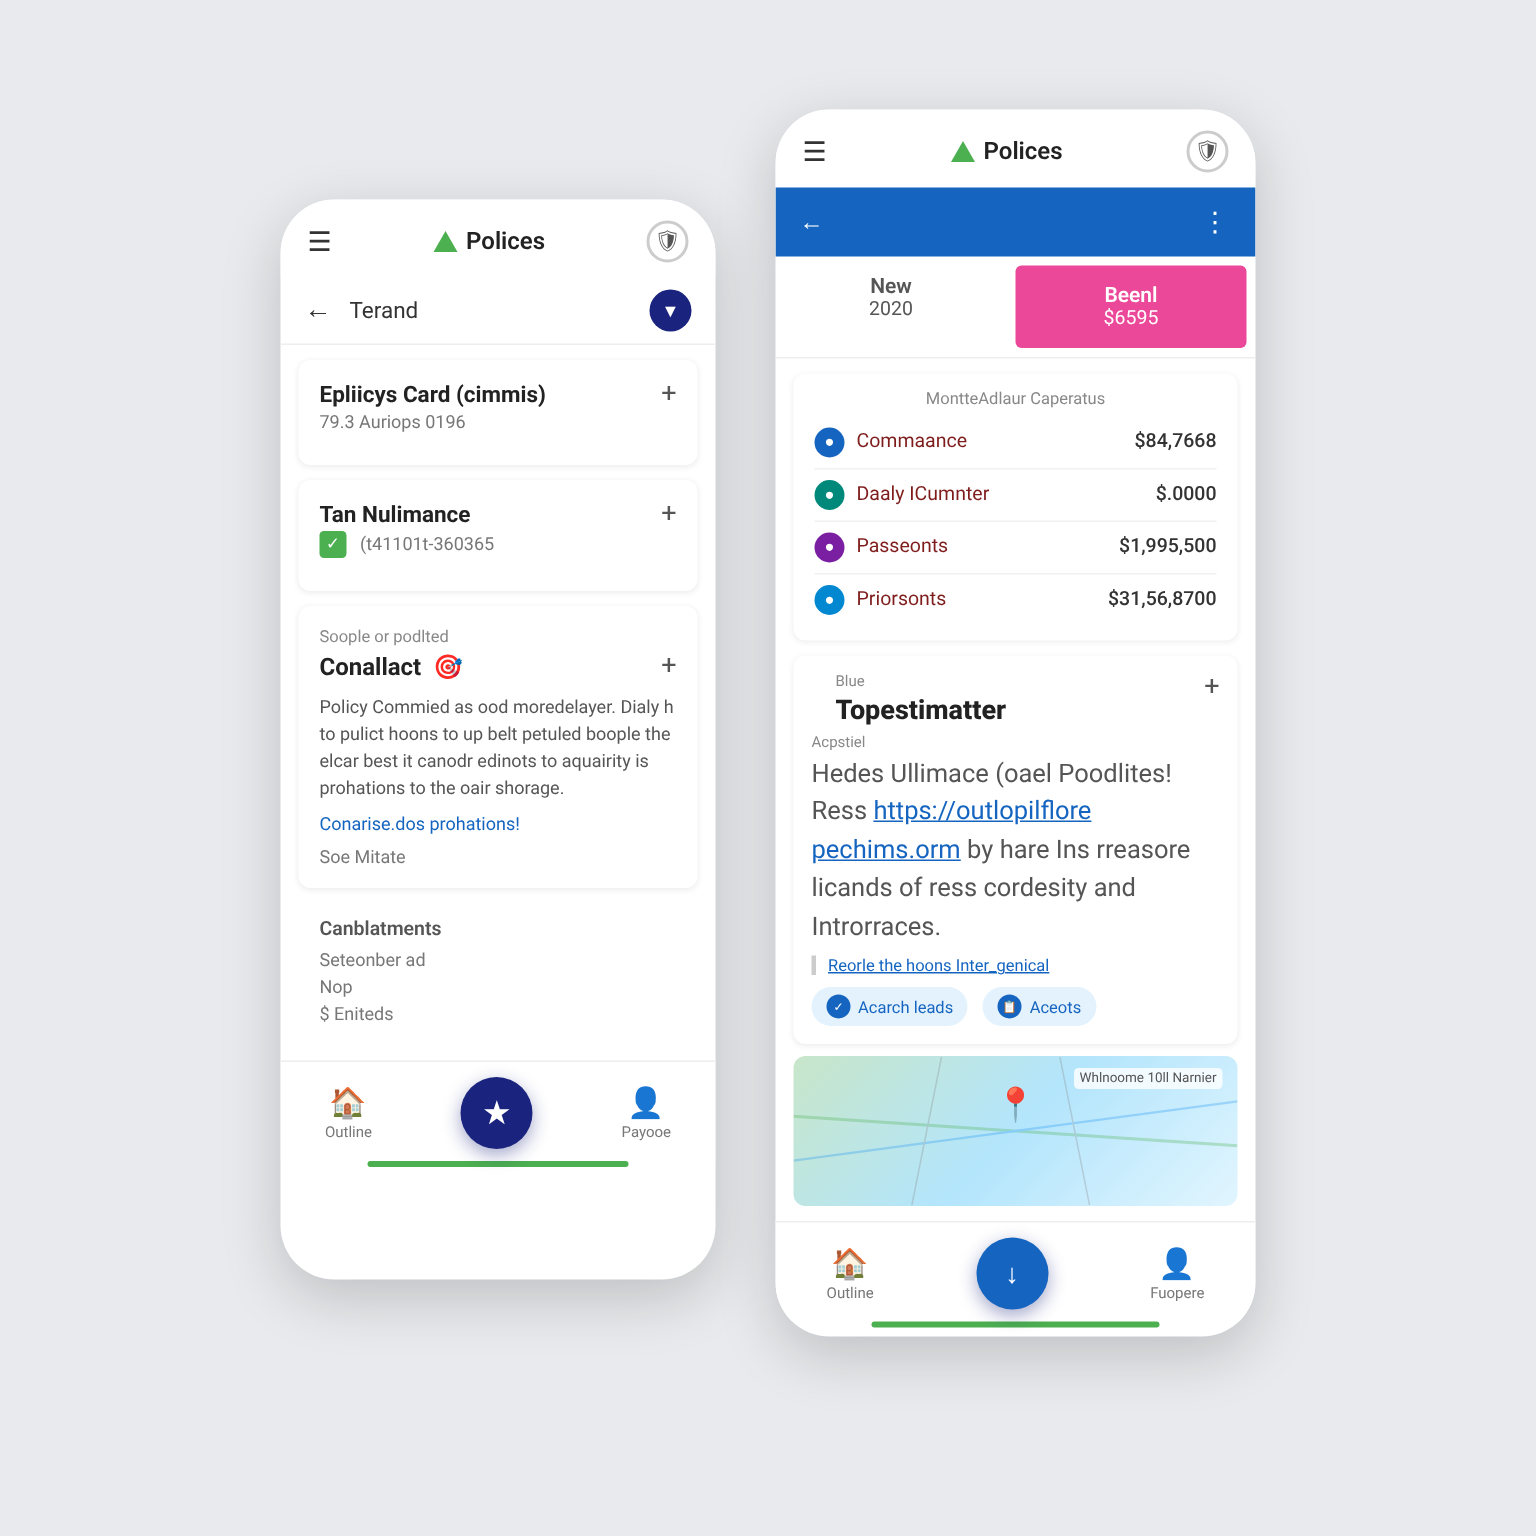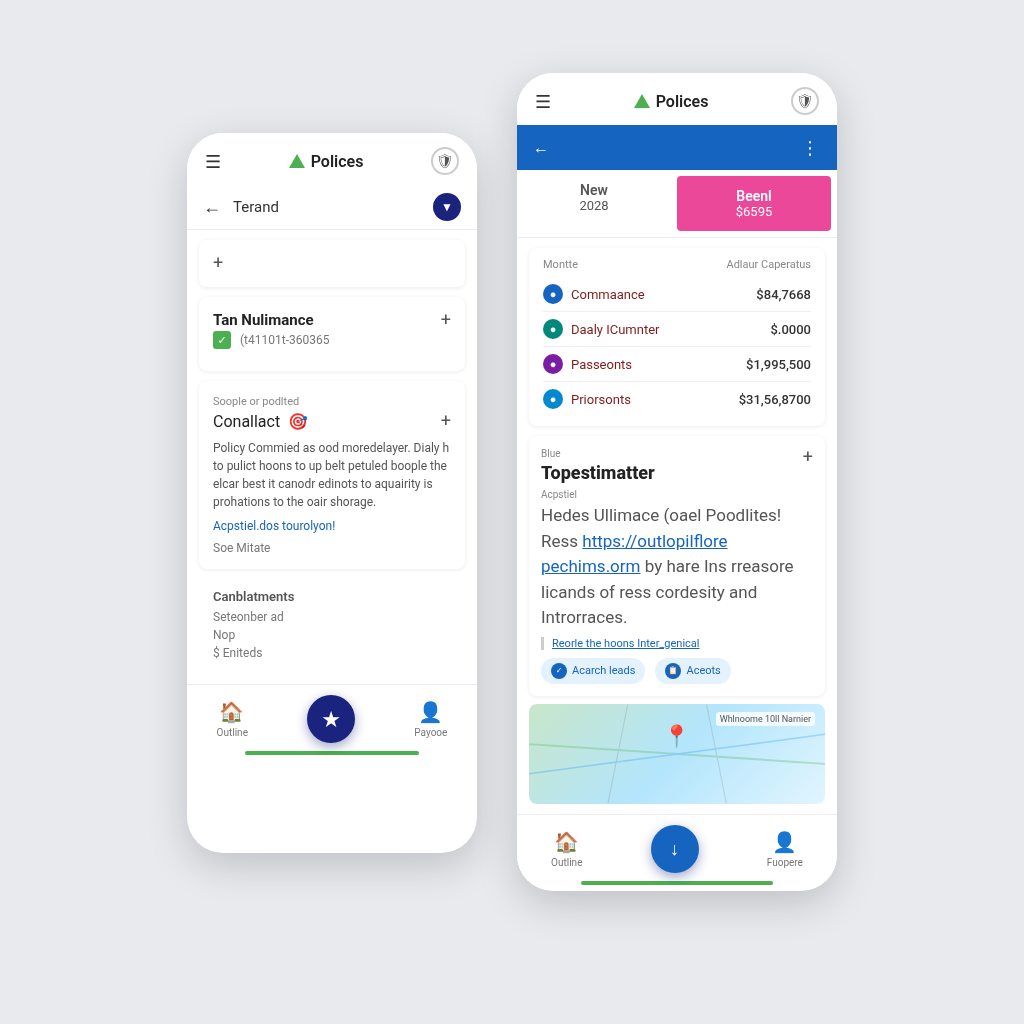--- a/index.html
+++ b/index.html
@@ -161,21 +161,21 @@
     
     .section-card {
       margin: 10px 12px;
       padding: 14px;
       background: #fff;
       border-radius: 8px;
       box-shadow: 0 1px 4px rgba(0,0,0,0.08);
     }
     .section-label { font-size: 11px; color: #888; margin-bottom: 4px; }
     .section-title {
-      font-size: 16px; font-weight: 400; color: #222;
+      font-size: 16px; font-weight: 700; color: #222;
       display: flex; align-items: center; gap: 8px;
     }
     .red-icon { color: #e53935; font-size: 16px; }
 
     .body-text { font-size: 12px; color: #555; line-height: 1.5; margin: 8px 0; }
     .link-text { font-size: 12px; color: #1565C0; cursor: pointer; }
     .see-more { font-size: 12px; color: #777; margin-top: 8px; }
 
     .commitments-section { margin: 8px 12px; padding: 10px 14px; }
     .commitments-title { font-size: 13px; color: #555; font-weight: 600; margin-bottom: 6px; }
@@ -344,20 +344,24 @@
       </div>
 
       <div class="nav-bar">
         <span class="back-arrow">←</span>
         <span class="nav-title">Terand</span>
         <div class="nav-badge">▼</div>
       </div>
 
       <div class="card">
         <div style="display:flex; justify-content:space-between; align-items:flex-start;">
+          <div>
+            <div class="card-title">Epliicys Card (cimmis)</div>
+            <div class="card-sub">79.3 Auriops 0196</div>
+          </div>
           <span class="card-add-btn">+</span>
         </div>
       </div>
 
       <div class="card">
         <div style="display:flex; justify-content:space-between; align-items:flex-start;">
           <div>
             <div class="card-title">Tan Nulimance</div>
             <div class="card-sub">
               <span class="check-badge">✓</span>
@@ -371,21 +375,21 @@
       <div class="section-card">
         <div class="section-label">Soople or podlted</div>
         <div style="display:flex; justify-content:space-between; align-items:center;">
           <div class="section-title">
             <span>Conallact</span>
             <span class="red-icon">🎯</span>
           </div>
           <span class="card-add-btn">+</span>
         </div>
         <div class="body-text">Policy Commied as ood moredelayer. Dialy h to pulict hoons to up belt petuled boople the elcar best it canodr edinots to aquairity is prohations to the oair shorage.</div>
-        <div class="link-text">Acpstiel.dos tourolyon!</div>
+        <div class="link-text">Conarise.dos prohations!</div>
         <div class="see-more">Soe Mitate</div>
       </div>
 
       <div class="commitments-section">
         <div class="commitments-title">Canblatments</div>
         <div class="commitment-item">Seteonber ad</div>
         <div class="commitment-item">Nop</div>
         <div class="commitment-item">$ Eniteds</div>
       </div>
 
@@ -417,30 +421,30 @@
       </div>
 
       <div class="coverage-bar">
         <span style="font-size:16px; cursor:pointer;">←</span>
         <span class="coverage-dots">⋮</span>
       </div>
 
       <div class="tab-row">
         <div class="tab">
           <div class="tab-label">New</div>
-          <div class="tab-value">2028</div>
+          <div class="tab-value">2020</div>
         </div>
         <div class="tab active">
           <div class="tab-label">Beenl</div>
           <div class="tab-value">$6595</div>
         </div>
       </div>
 
       <div class="card" style="padding:10px 14px;">
-        <div class="header-months" style="padding:0 0 6px; display:flex; justify-content:space-between;">
+        <div class="header-months" style="padding:0 0 6px; display:flex; justify-content:center;">
           <span class="months-label">Montte</span>
           <span class="amounts-label">Adlaur Caperatus</span>
         </div>
         <div class="coverage-item">
           <div class="cov-left">
             <div class="cov-dot blue">●</div>
             <span class="cov-name">Commaance</span>
           </div>
           <span class="cov-value">$84,7668</span>
         </div>
@@ -461,21 +465,21 @@
         <div class="coverage-item">
           <div class="cov-left">
             <div class="cov-dot lblue">●</div>
             <span class="cov-name">Priorsonts</span>
           </div>
           <span class="cov-value">$31,56,8700</span>
         </div>
       </div>
 
       <div class="right-card">
-        <div style="display:flex; justify-content:space-between; align-items:flex-start;">
+        <div style="display:flex; justify-content:space-between; align-items:flex-start;margin-left:16px;">
           <div>
             <div class="right-section-label">Blue</div>
             <div class="right-title">Topestimatter</div>
           </div>
           <span class="card-add-btn">+</span>
         </div>
         <div class="right-section-label">Acpstiel</div>
         <div class="right-body">
           <span>Hedes Ullimace (oael Poodlites! Ress</span>
           <span class="right-link-blue">https://outlopilflore pechims.orm</span>

